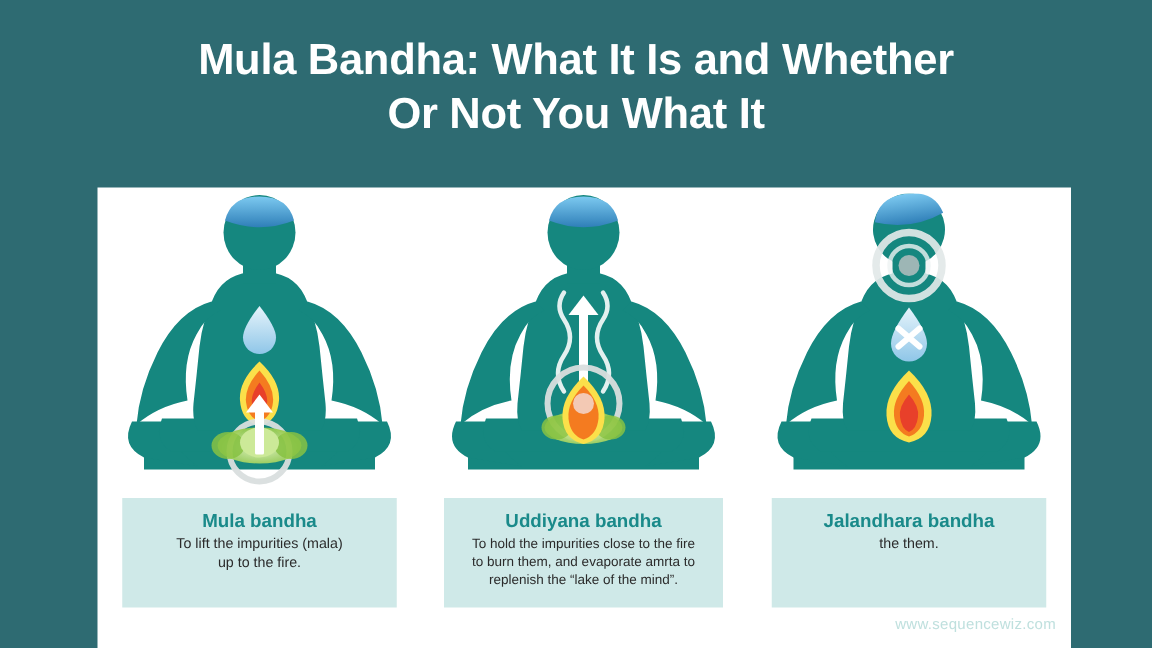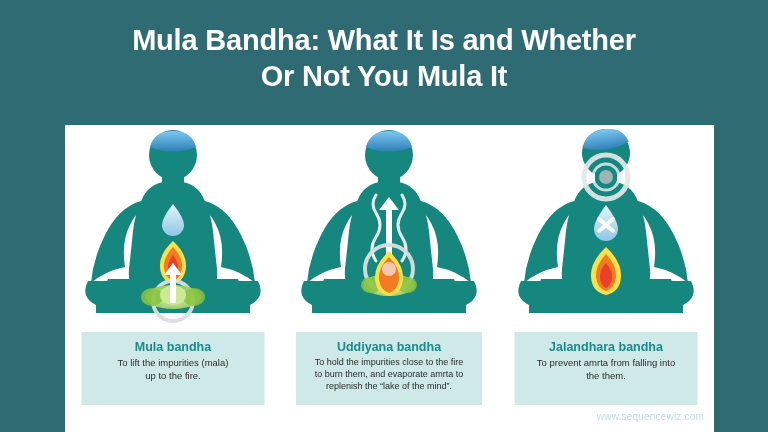--- a/index.html
+++ b/index.html
@@ -111,21 +111,21 @@
     letter-spacing: 0.2px;
   }
 </style>
 </head>
 <body>
 
 <div id="page">
 
   <div id="title">
     <span class="tline">Mula Bandha: What It Is and Whether</span>
-    <span class="tline">Or Not You Mula It</span>
+    <span class="tline">Or Not You What It</span>
   </div>
 
   <div id="panel">
 
     <div class="column col-1">
       <div class="figure">
         <svg viewBox="0 0 190 196" xmlns="http://www.w3.org/2000/svg">
           <defs>
             <linearGradient id="capg1" x1="0" y1="0" x2="0" y2="1">
               <stop offset="0%" stop-color="#7cc9f0"></stop>
@@ -295,21 +295,20 @@
 
           <g>
             <path d="M95 118 q16 15 15 30 q-1 15 -15 18 q-14 -3 -15 -18 q-1 -15 15 -30 z" fill="#fbe04a"></path>
             <path d="M95 125 q11 12 10 23 q-1 11 -10 14 q-9 -3 -10 -14 q-1 -11 10 -23 z" fill="#f47b20"></path>
             <path d="M95 134 q7 8 6 15 q-1 8 -6 10 q-5 -2 -6 -10 q-1 -7 6 -15 z" fill="#e8402a"></path>
           </g>
         </svg>
       </div>
       <div class="caption cap-3">
         <span class="cap-title">Jalandhara bandha</span>
-        <span class="cap-body">To prevent amrta from falling into</span>
         <span class="cap-body">the them.</span>
       </div>
     </div>
 
     <div id="watermark">www.sequencewiz.com</div>
 
   </div>
 </div>
 
 </body></html>

